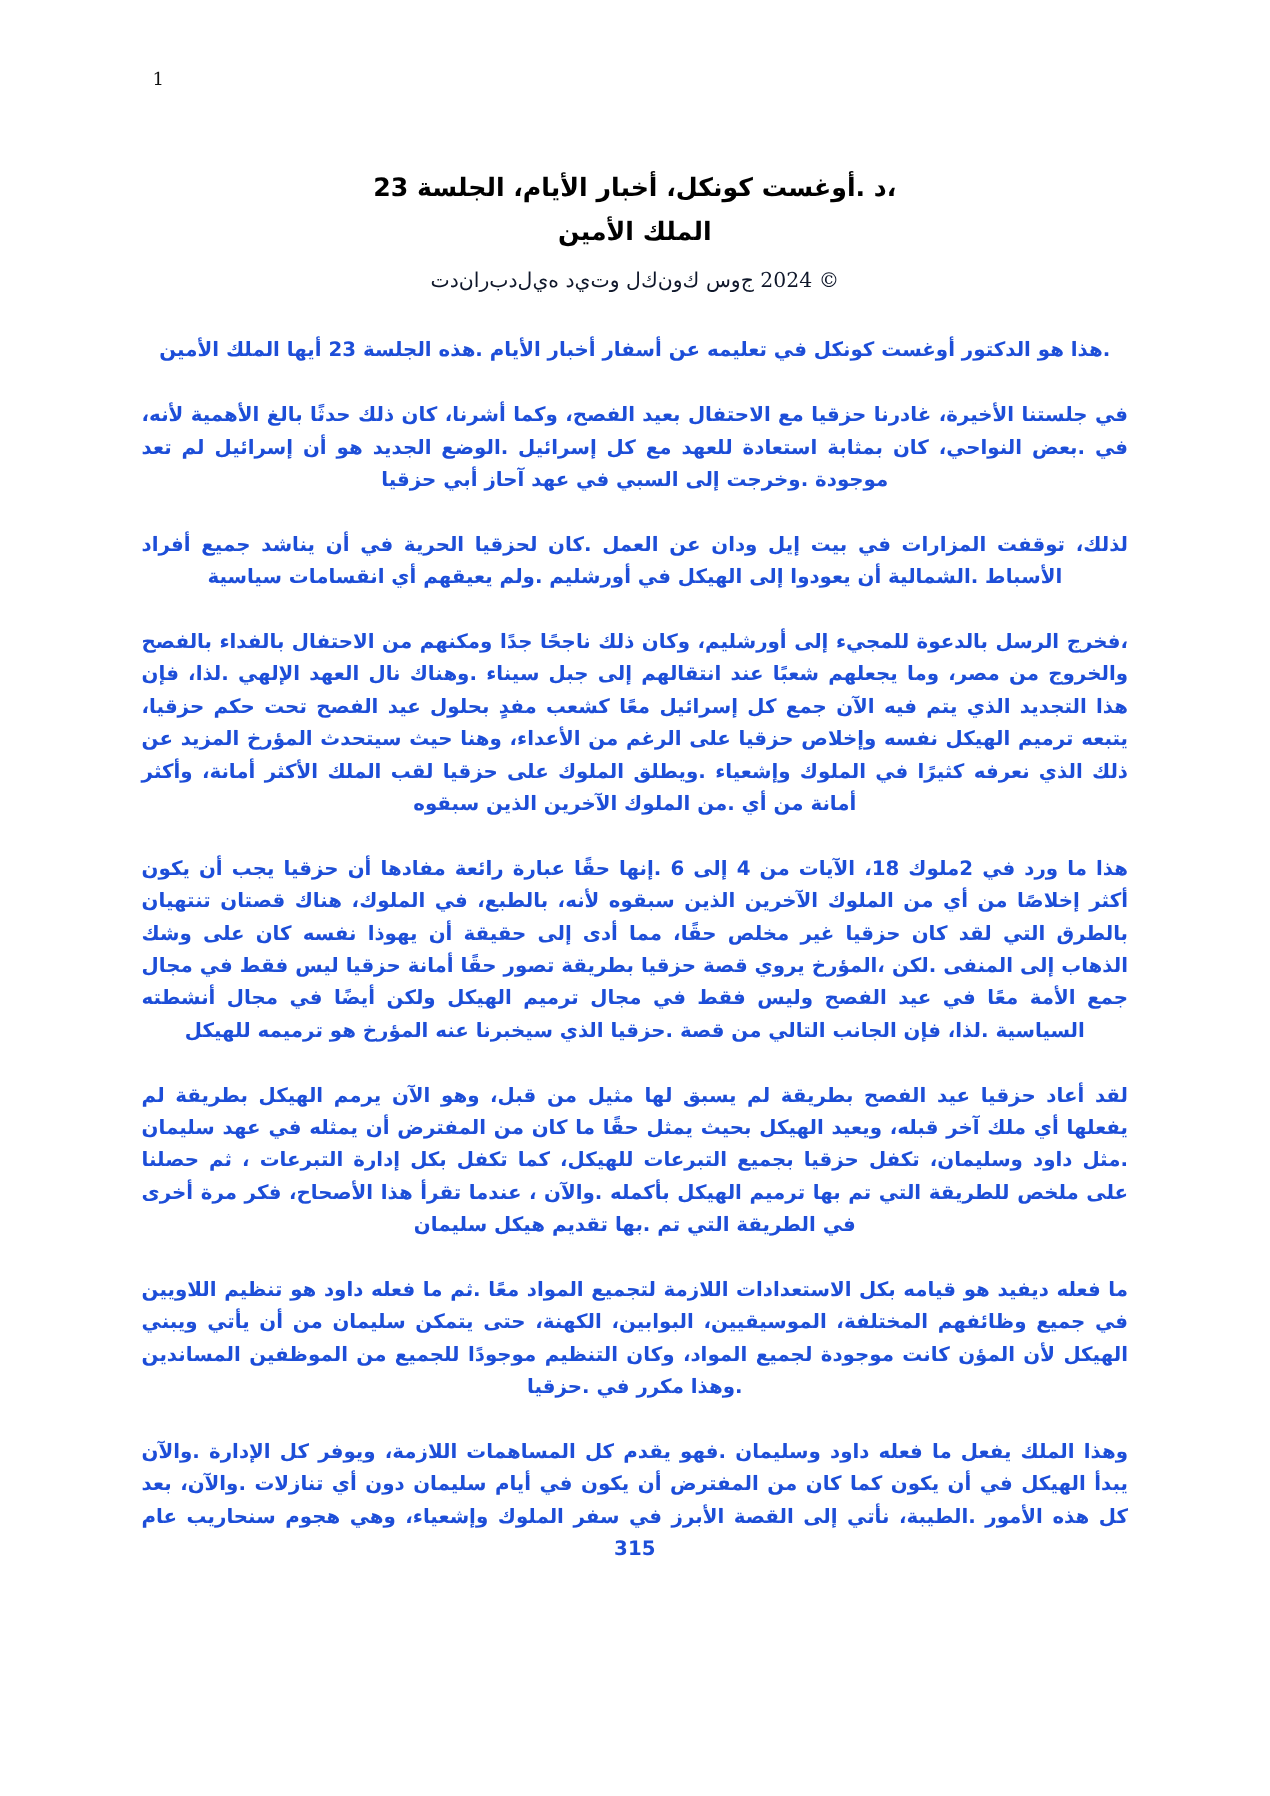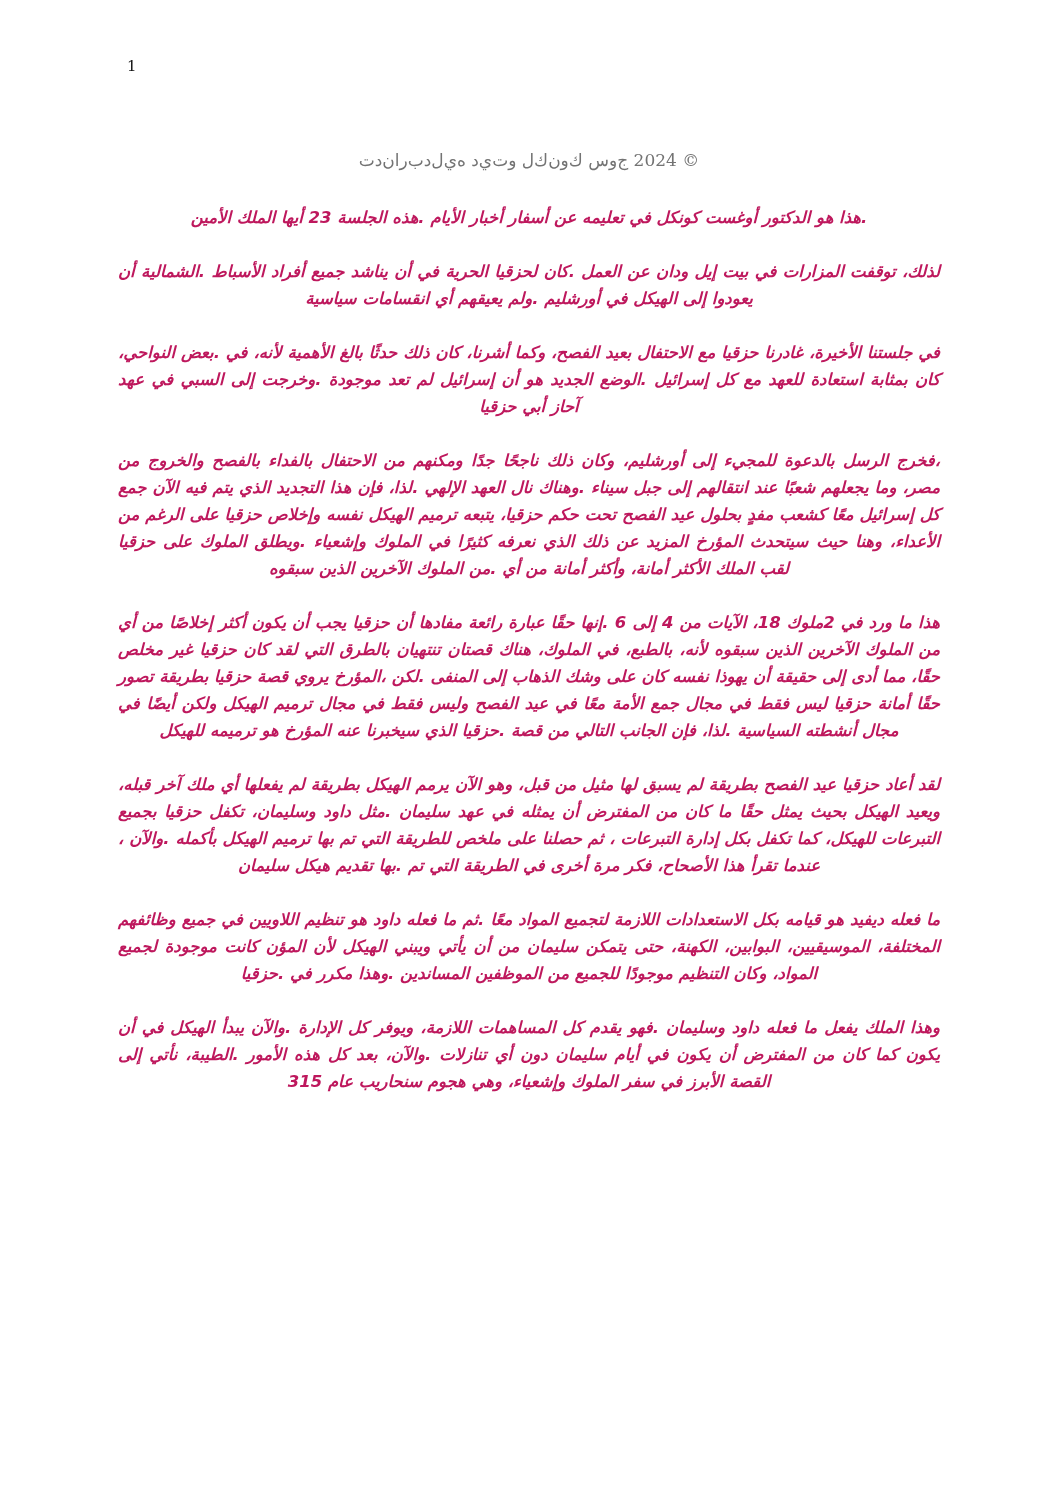--- a/index.html
+++ b/index.html
@@ -33,55 +33,58 @@
     color: #000000;
   }
   .title-line { display: block; }
   .copyright {
     margin-top: 9px;
     font-family: "DejaVu Serif", serif;
     font-weight: normal;
     font-size: 17px;
     line-height: 26px;
     direction: rtl;
-    color: #737373;
+    color: #0f172a;
   }
   .doc-body {
     direction: rtl;
     width: 822px;
     margin: 31px auto 0 auto;
     font-family: "DejaVu Sans", sans-serif;
     font-weight: bold;
     font-size: 16.5px;
     line-height: 27px;
     text-align: justify;
     text-justify: inter-word;
     text-align-last: center;
-    color: #be185d;
-    font-style: italic;
+    color: #1d4ed8;
   }
   .doc-body p {
     margin: 0 0 27px 0;
   }
 </style>
 </head>
 <body>
 
 <div class="page">
 
   <div class="page-number">1</div>
 
   <header class="doc-header">
+    <h1 class="doc-title">
+      <span class="title-line">،د .أوغست كونكل، أخبار الأيام، الجلسة 23</span>
+      <span class="title-line">الملك الأمين</span>
+    </h1>
     <div class="copyright">© 2024 ج‌و‌س ك‌و‌ن‌ك‌ل و‌ت‌ي‌د ه‌ي‌ل‌د‌ب‌ر‌ا‌ن‌د‌ت</div>
   </header>
 
   <main class="doc-body">
     <p>.هذا هو الدكتور أوغست كونكل في تعليمه عن أسفار أخبار الأيام .هذه الجلسة 23 أيها الملك الأمين</p>
+    <p>في جلستنا الأخيرة، غادرنا حزقيا مع الاحتفال بعيد الفصح، وكما أشرنا، كان ذلك حدثًا بالغ الأهمية لأنه، في .بعض النواحي، كان بمثابة استعادة للعهد مع كل إسرائيل .الوضع الجديد هو أن إسرائيل لم تعد موجودة .وخرجت إلى السبي في عهد آحاز أبي حزقيا</p>
     <p>لذلك، توقفت المزارات في بيت إيل ودان عن العمل .كان لحزقيا الحرية في أن يناشد جميع أفراد الأسباط .الشمالية أن يعودوا إلى الهيكل في أورشليم .ولم يعيقهم أي انقسامات سياسية</p>
-    <p>في جلستنا الأخيرة، غادرنا حزقيا مع الاحتفال بعيد الفصح، وكما أشرنا، كان ذلك حدثًا بالغ الأهمية لأنه، في .بعض النواحي، كان بمثابة استعادة للعهد مع كل إسرائيل .الوضع الجديد هو أن إسرائيل لم تعد موجودة .وخرجت إلى السبي في عهد آحاز أبي حزقيا</p>
     <p>،فخرج الرسل بالدعوة للمجيء إلى أورشليم، وكان ذلك ناجحًا جدًا ومكنهم من الاحتفال بالفداء بالفصح والخروج من مصر، وما يجعلهم شعبًا عند انتقالهم إلى جبل سيناء .وهناك نال العهد الإلهي .لذا، فإن هذا التجديد الذي يتم فيه الآن جمع كل إسرائيل معًا كشعب مفدٍ بحلول عيد الفصح تحت حكم حزقيا، يتبعه ترميم الهيكل نفسه وإخلاص حزقيا على الرغم من الأعداء، وهنا حيث سيتحدث المؤرخ المزيد عن ذلك الذي نعرفه كثيرًا في الملوك وإشعياء .ويطلق الملوك على حزقيا لقب الملك الأكثر أمانة، وأكثر أمانة من أي .من الملوك الآخرين الذين سبقوه</p>
     <p>هذا ما ورد في 2ملوك 18، الآيات من 4 إلى 6 .إنها حقًا عبارة رائعة مفادها أن حزقيا يجب أن يكون أكثر إخلاصًا من أي من الملوك الآخرين الذين سبقوه لأنه، بالطبع، في الملوك، هناك قصتان تنتهيان بالطرق التي لقد كان حزقيا غير مخلص حقًا، مما أدى إلى حقيقة أن يهوذا نفسه كان على وشك الذهاب إلى المنفى .لكن ،المؤرخ يروي قصة حزقيا بطريقة تصور حقًا أمانة حزقيا ليس فقط في مجال جمع الأمة معًا في عيد الفصح وليس فقط في مجال ترميم الهيكل ولكن أيضًا في مجال أنشطته السياسية .لذا، فإن الجانب التالي من قصة .حزقيا الذي سيخبرنا عنه المؤرخ هو ترميمه للهيكل</p>
     <p>لقد أعاد حزقيا عيد الفصح بطريقة لم يسبق لها مثيل من قبل، وهو الآن يرمم الهيكل بطريقة لم يفعلها أي ملك آخر قبله، ويعيد الهيكل بحيث يمثل حقًا ما كان من المفترض أن يمثله في عهد سليمان  .مثل داود وسليمان، تكفل حزقيا بجميع التبرعات للهيكل، كما تكفل بكل إدارة التبرعات ، ثم حصلنا على ملخص للطريقة التي تم بها ترميم الهيكل بأكمله .والآن ، عندما تقرأ هذا الأصحاح، فكر مرة أخرى في الطريقة التي تم .بها تقديم هيكل سليمان</p>
     <p>ما فعله ديفيد هو قيامه بكل الاستعدادات اللازمة لتجميع المواد معًا .ثم ما فعله داود هو تنظيم اللاويين في جميع وظائفهم المختلفة، الموسيقيين، البوابين، الكهنة، حتى يتمكن سليمان من أن يأتي ويبني الهيكل لأن المؤن كانت موجودة لجميع المواد، وكان التنظيم موجودًا للجميع من الموظفين المساندين .وهذا مكرر في .حزقيا</p>
     <p>وهذا الملك يفعل ما فعله داود وسليمان .فهو يقدم كل المساهمات اللازمة، ويوفر كل الإدارة .والآن يبدأ الهيكل في أن يكون كما كان من المفترض أن يكون في أيام سليمان دون أي تنازلات .والآن، بعد كل هذه الأمور .الطيبة، نأتي إلى القصة الأبرز في سفر الملوك وإشعياء، وهي هجوم سنحاريب عام 315</p>
   </main>
 
 </div>
 
 </body></html>

